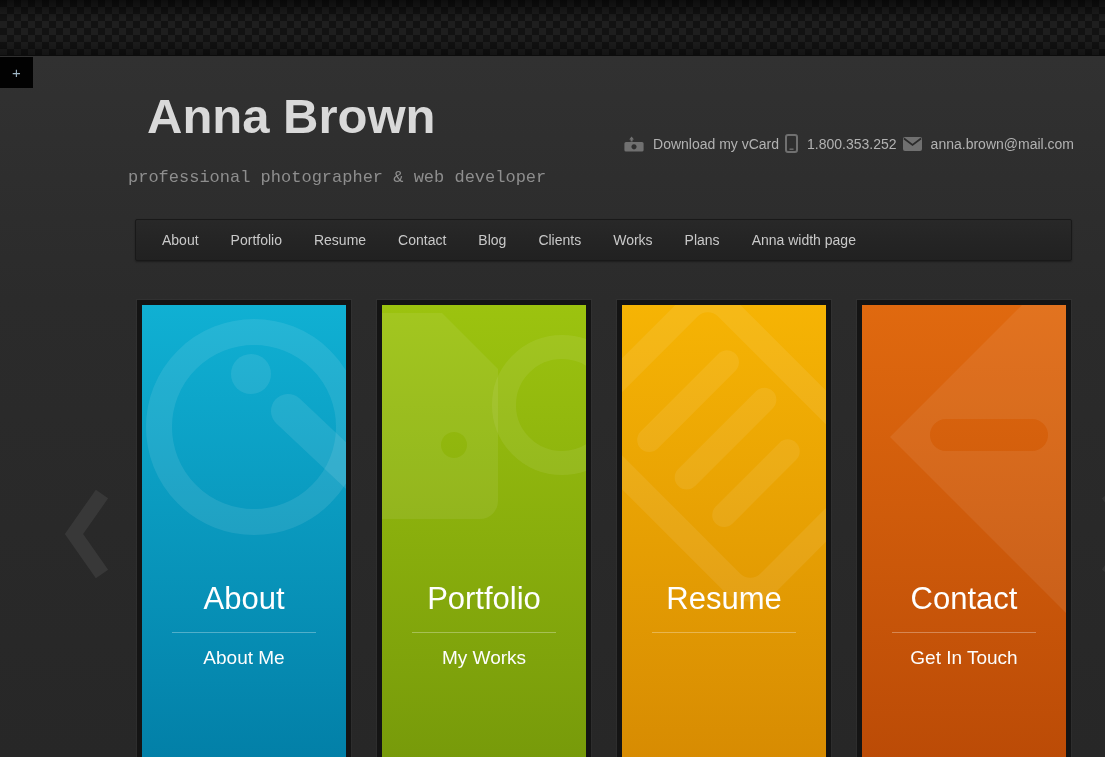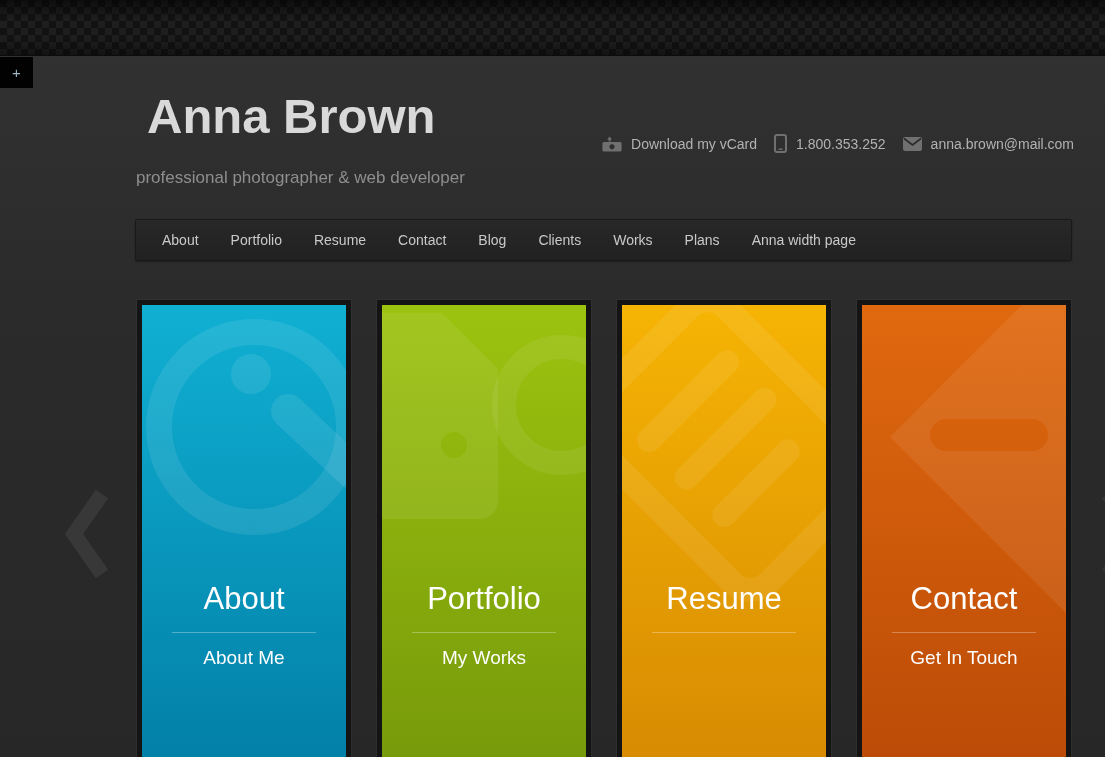--- a/index.html
+++ b/index.html
@@ -16,23 +16,23 @@
     background-size:14px 14px; border-bottom:1px solid #0c0c0c; }
   .pattern-band::after { content:""; position:absolute; inset:0;
     background:linear-gradient(180deg, rgba(0,0,0,.55), rgba(0,0,0,0) 35%, rgba(0,0,0,0) 70%, rgba(0,0,0,.35)); }
 
   .plus-button { position:absolute; top:57px; left:0; width:33px; height:31px;
     background:#020202; color:#9fb6c6; font-size:15px; line-height:31px;
     text-align:center; cursor:pointer; }
 
   .site-name { position:absolute; left:147px; top:92px; font-size:49px; font-weight:700;
     color:#d9d9d9; letter-spacing:0; line-height:1; }
-  .tagline { position:absolute; left:136px; top:168px; font-size:17px; color:#8e8e8e; }
+  .tagline { position:absolute; left:128px; top:168px; font-size:17px; color:#8e8e8e;font-family:Liberation Mono, monospace; }
 
-  .contacts { position:absolute; top:134px; right:31px; display:flex; align-items:center; gap:17px; }
+  .contacts { position:absolute; top:134px; right:31px; display:flex; align-items:center; gap:6px; }
   .contact-item { display:flex; align-items:center; gap:9px; color:#b2b2b2; font-size:14px; cursor:pointer; }
   .contact-item svg { display:block; flex:none; }
 
   .nav { position:absolute; left:135px; top:219px; width:937px; height:42px;
     background:linear-gradient(180deg,#282828,#212121); border:1px solid #191919;
     border-radius:2px; display:flex; align-items:center; padding:0 10px;
     box-shadow:0 1px 2px rgba(0,0,0,.35); }
   .nav-item { color:#c9c9c9; font-size:14px; line-height:40px; padding:0 16px; cursor:pointer; white-space:nowrap; }
 
   .cards { position:absolute; left:137px; top:300px; display:flex; gap:26px; }

